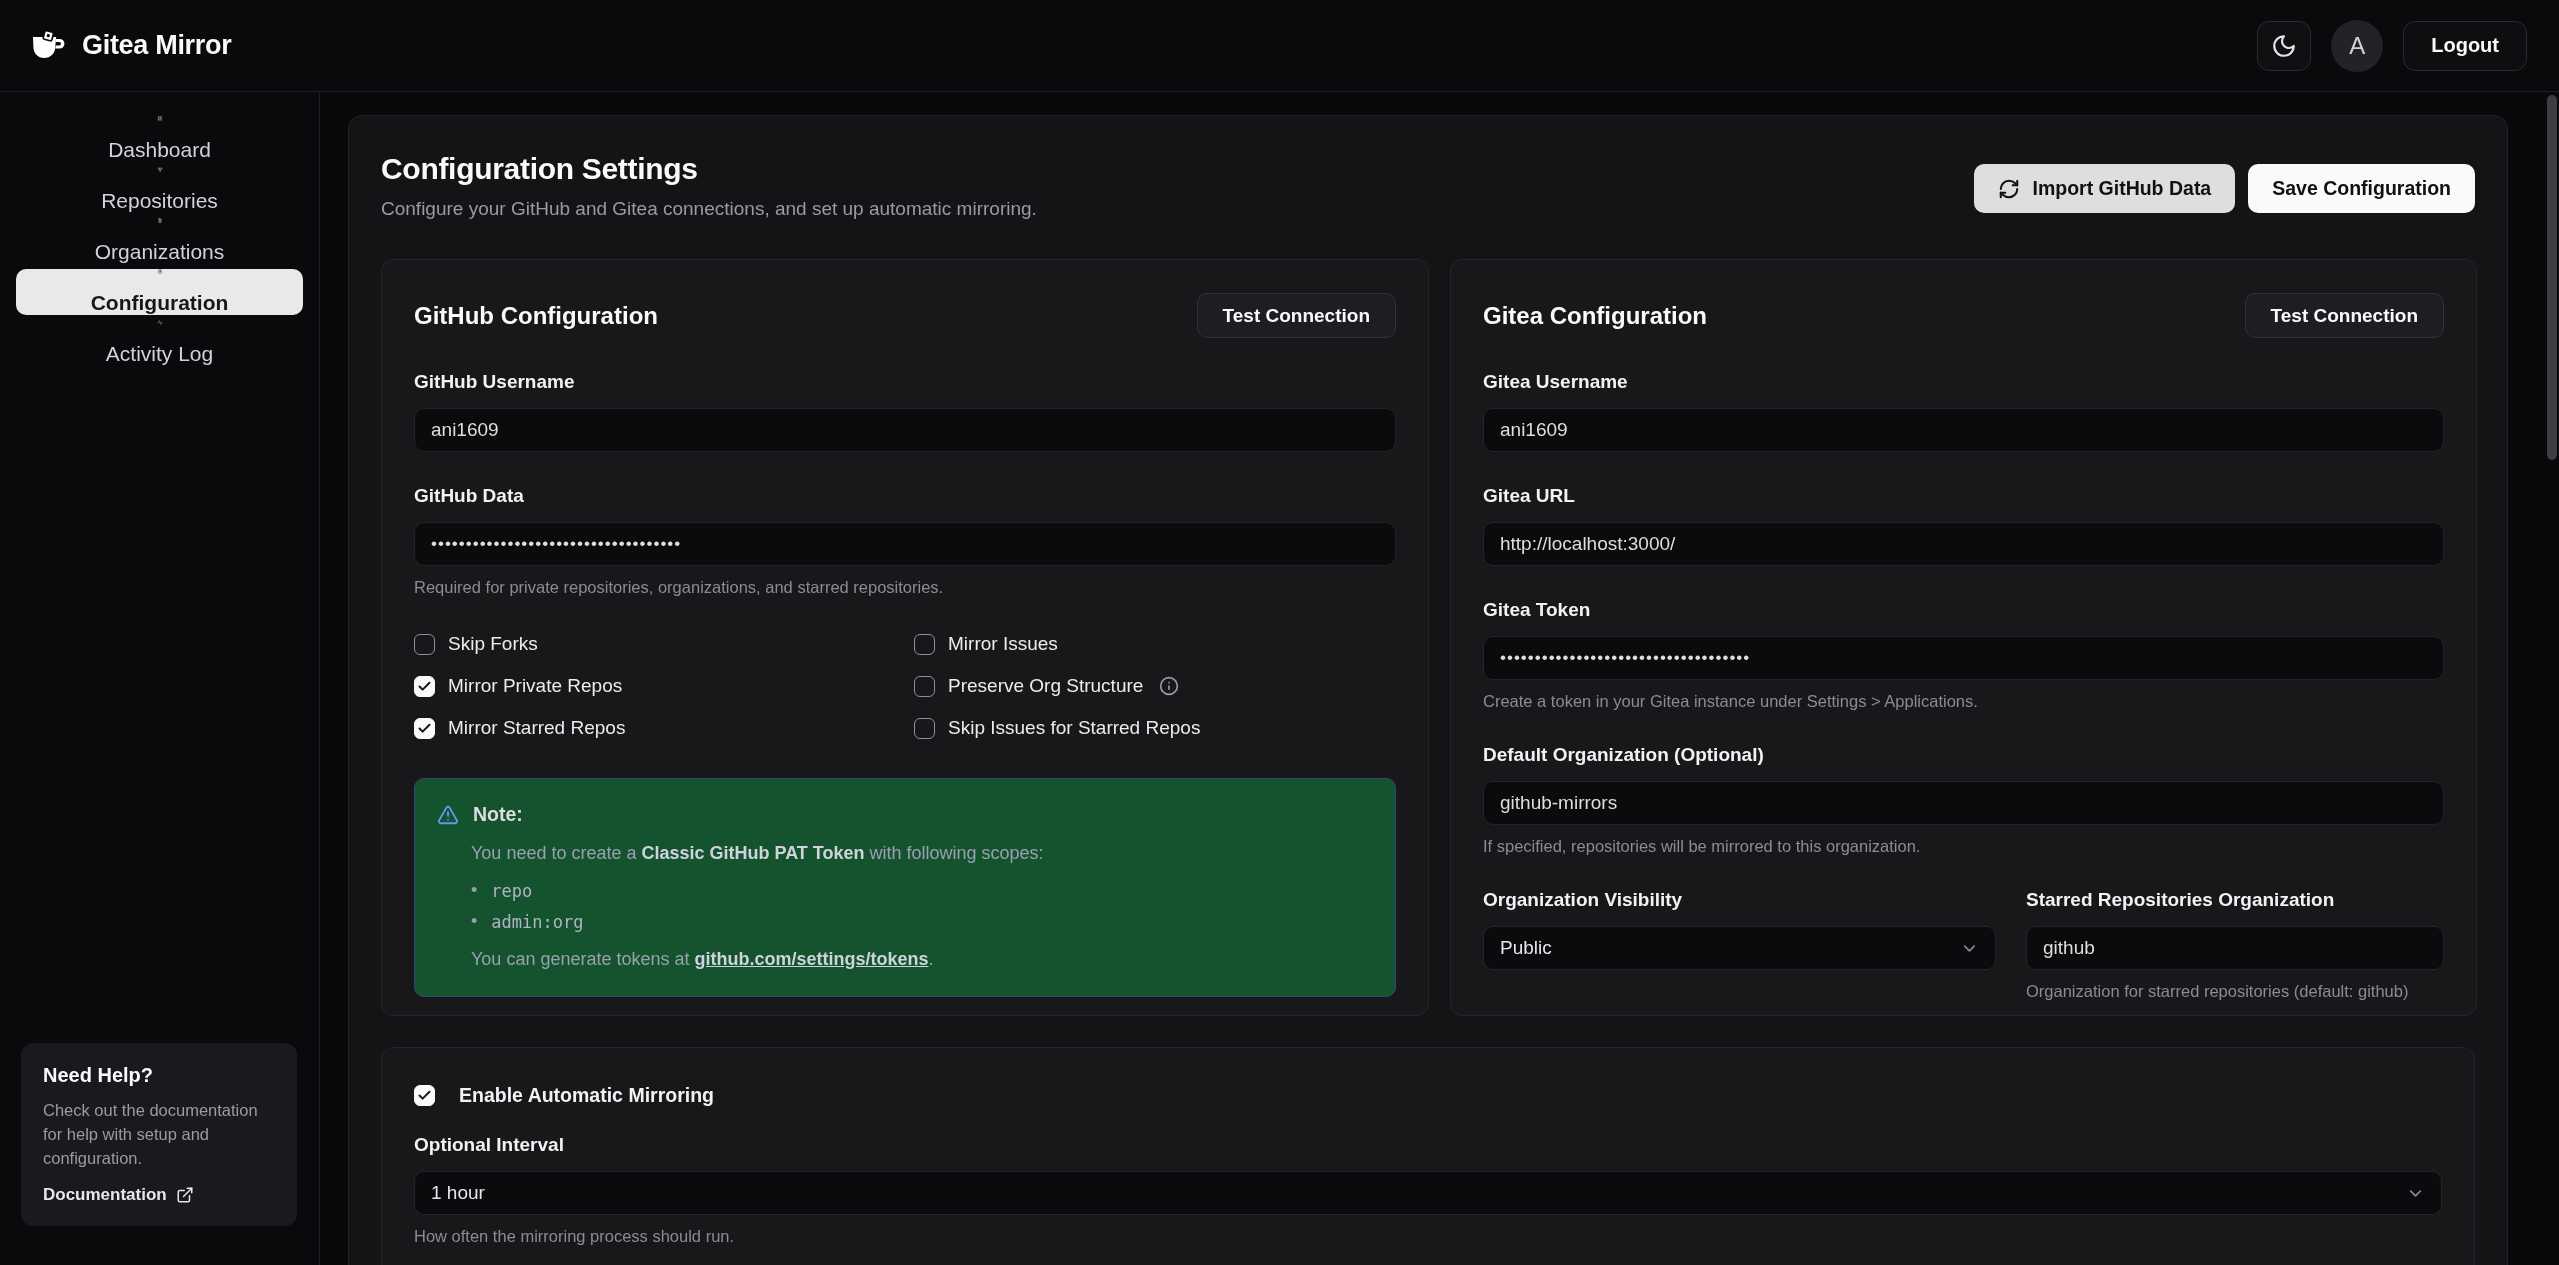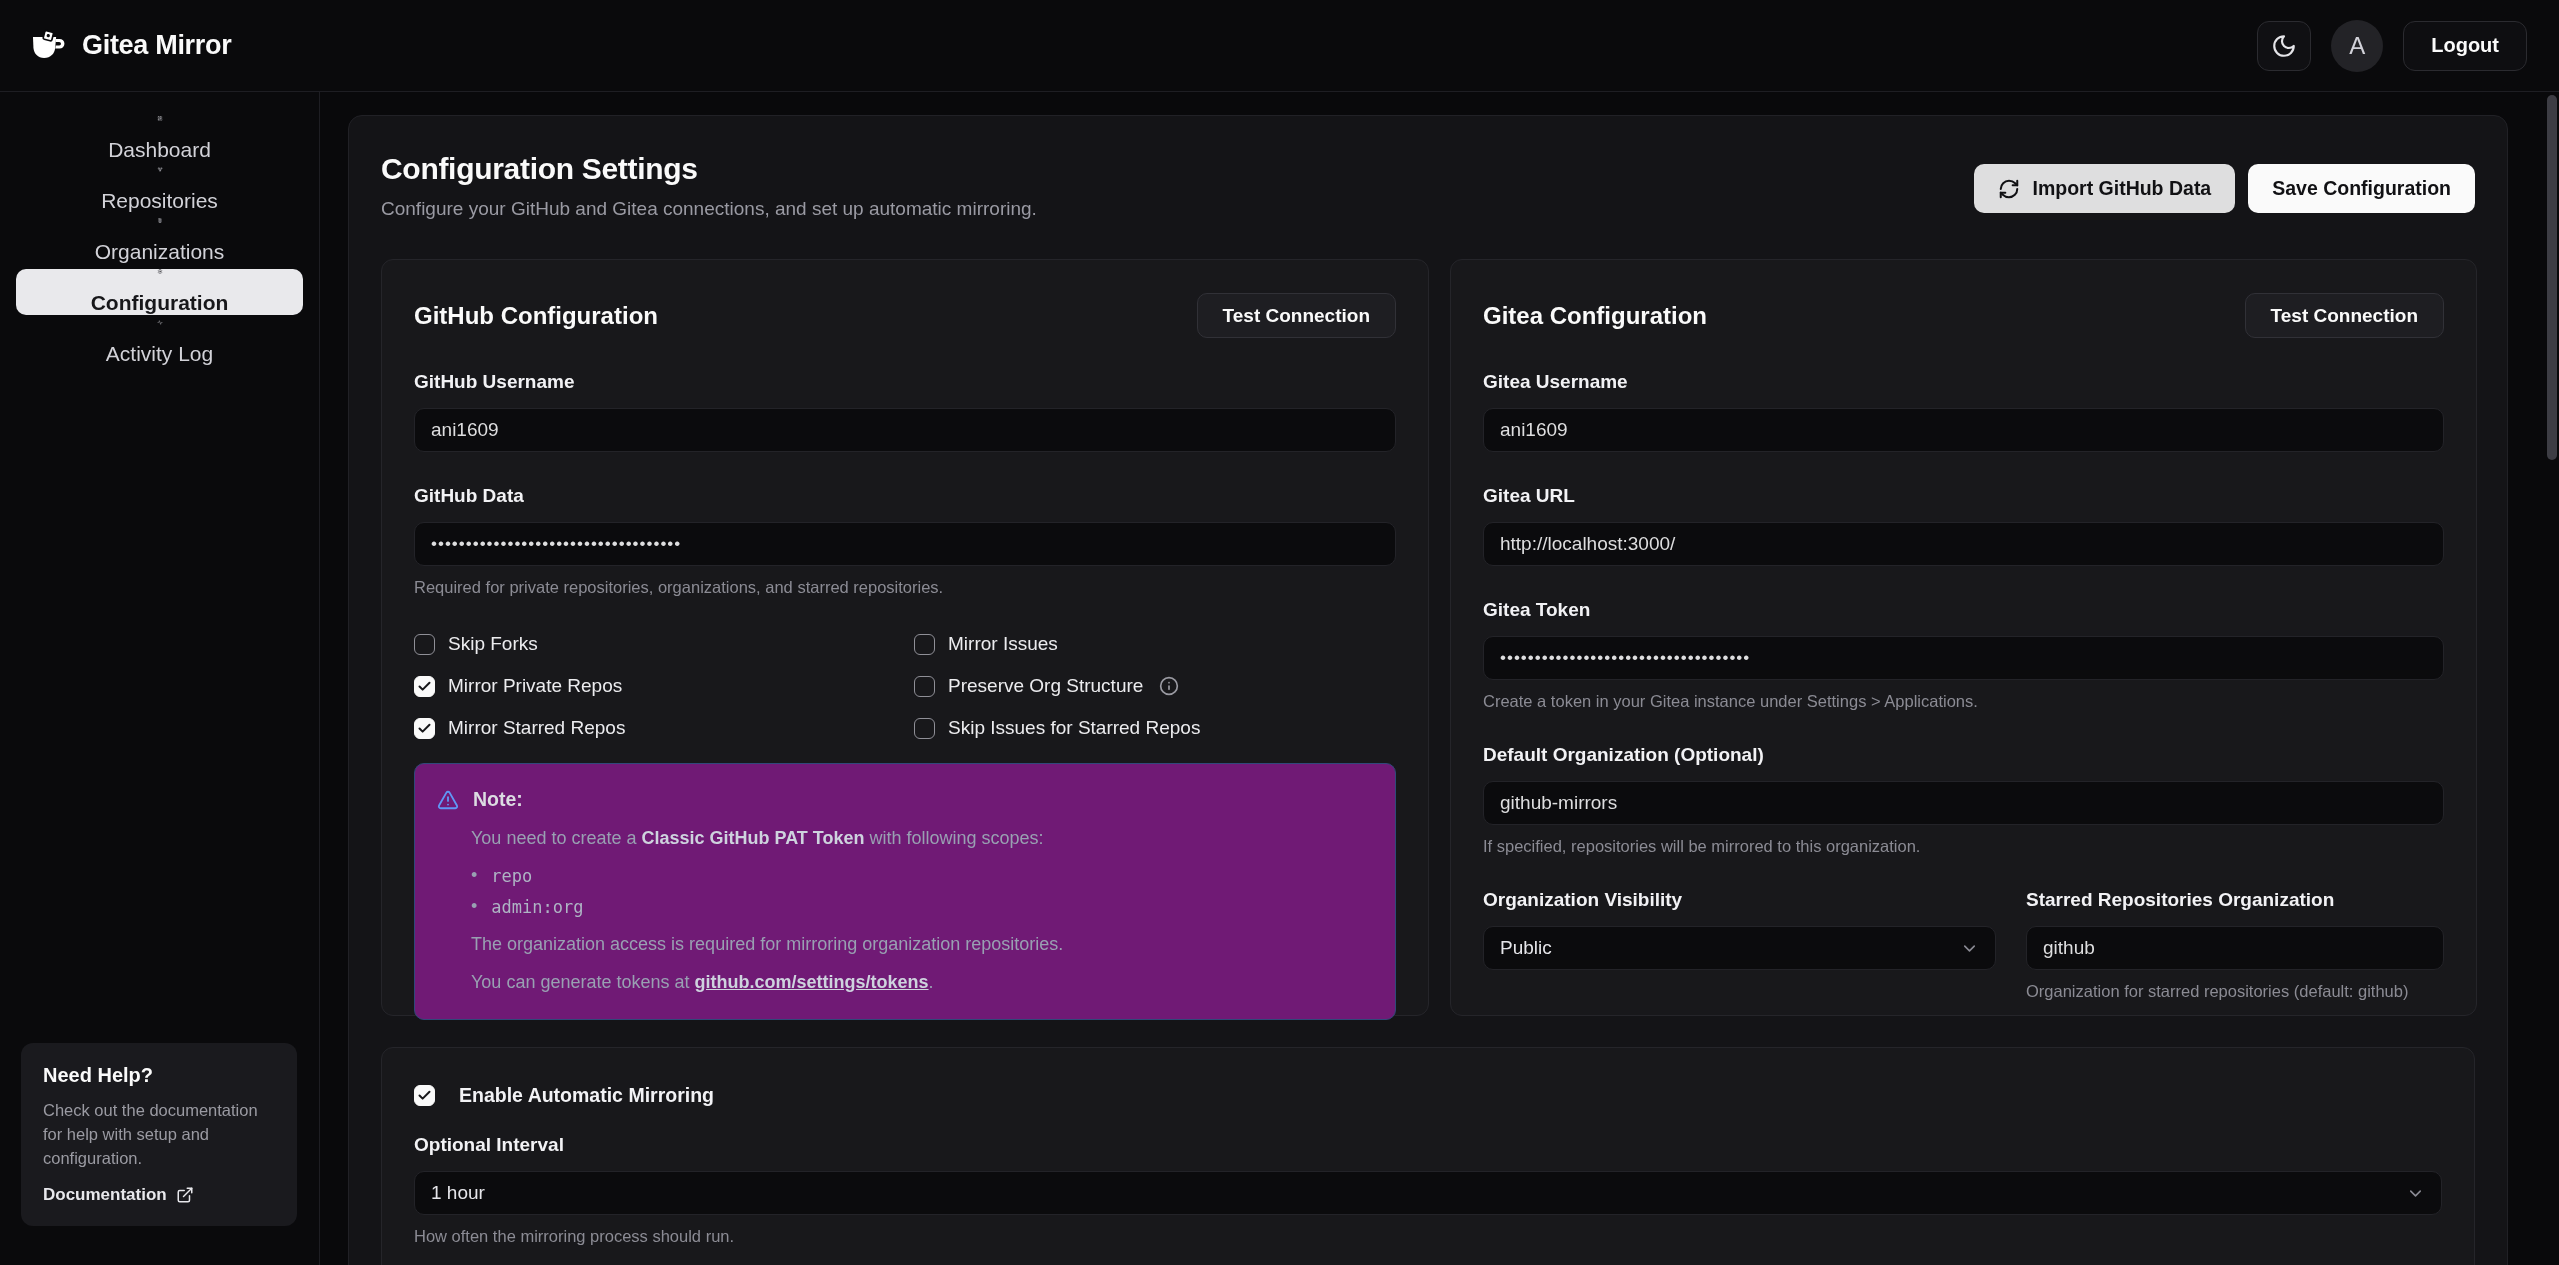--- a/index.html
+++ b/index.html
@@ -108,21 +108,21 @@
   .cb {
     width:21px; height:21px; border-radius:6px; border:1.5px solid #8f8f97;
     background:transparent; flex:0 0 auto; display:flex; align-items:center; justify-content:center;
   }
   .cb.checked { background:#fafafa; border-color:#fafafa; color:#17171a; }
   .cb-label { font-size:19px; font-weight:500; color:#ececef; }
   .info-ic { color:#9a9aa2; margin-left:3px; }
 
   
   .note {
-    margin-top:24px; background:#701a75; border:1px solid #30497a;
+    margin-top:39px; background:#14532d; border:1px solid #30497a;
     border-radius:10px; padding:24px 22px 26px 22px;
   }
   .note-head { display:flex; align-items:center; gap:14px; }
   .note-title { font-size:19.5px; font-weight:bold; color:#dcdce2; }
   .note-ic { color:#5f97f6; }
   .note-body { padding-left:34px; color:#99a0b2; font-size:18px; }
   .note-body p { margin-top:17px; }
   .note-body b { color:#ced3de; }
   .note-list { list-style:none; margin-top:16px; }
   .note-list li { display:flex; align-items:center; gap:14px; margin-top:10px; }
@@ -330,21 +330,20 @@
           <div class="note-body">
             <p><span>You need to create a </span><b>Classic GitHub PAT Token</b><span> with following scopes:</span></p>
             <ul class="note-list">
               <li>
                   <span class="mono">repo</span>
                 </li>
               <li>
                   <span class="mono">admin:org</span>
                 </li>
             </ul>
-            <p>The organization access is required for mirroring organization repositories.</p>
             <p><span>You can generate tokens at </span><a class="note-link">github.com/settings/tokens</a><span>.</span></p>
           </div>
         </div>
       </section>
 
       <section class="card">
         <div class="card-head">
           <h2 class="card-title">Gitea Configuration</h2>
           <button class="btn-test">Test Connection</button>
         </div>

